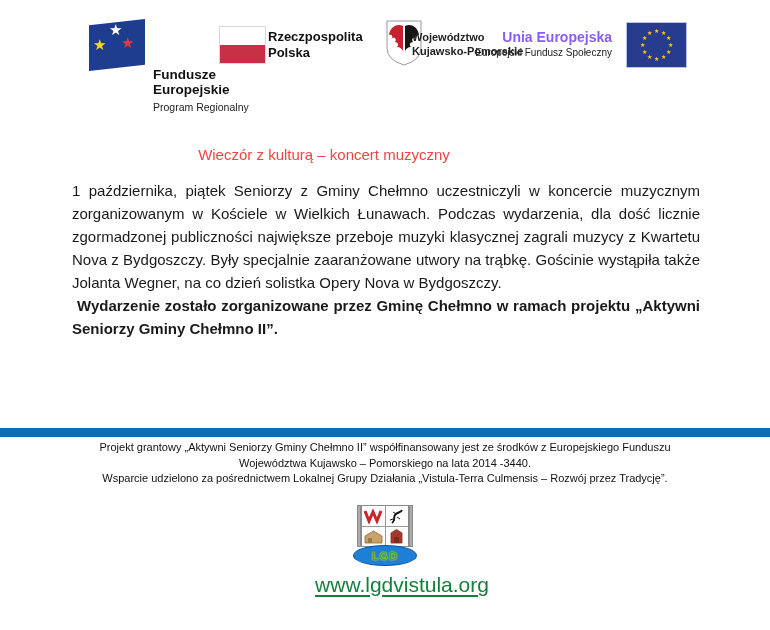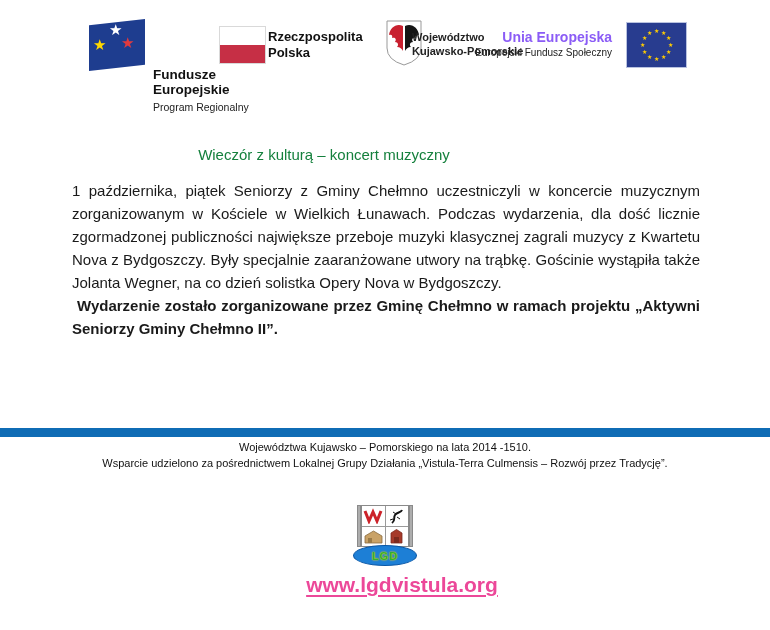--- a/index.html
+++ b/index.html
@@ -25,21 +25,21 @@
   .kp-shield { position:absolute; left:386px; top:20px; width:36px; height:47px; }
   .kp-text { position:absolute; left:412px; top:30px; font-weight:bold; font-size:11px; line-height:14px; color:#222; }
 
   .eu-text { position:absolute; left:432px; top:29px; width:180px; text-align:right; }
   .eu-text .b { font-weight:bold; font-size:14px; color:#8b5cf6;padding-left:20px; }
   .eu-text .s { font-size:10px; margin-top:2px; color:#222; }
   .eu-flag { position:absolute; left:626px; top:22px; width:61px; height:46px; background:#283c8f; border:1px solid #b9c2e0; }
   .eu-star { position:absolute; color:#ffcc00; font-size:6px; }
 
   
-  .title { position:absolute; top:146px; left:0; width:648px; text-align:center; font-size:15px; color:#15803d; }
+  .title { position:absolute; top:146px; left:0; width:648px; text-align:center; font-size:15px; color:#ef4444; }
   .bodytext { position:absolute; top:179px; left:72px; width:628px; font-size:15px; line-height:23px;
               text-align:justify; color:#1a1a1a; }
   .bodytext p { margin:0; }
   .bodytext p.p2 { text-indent:5px;font-weight:bold; }
 
   
   .divider { position:absolute; top:428px; left:0; width:770px; height:9px; background:#0f6cb5; }
 
   
   .footer-text { position:absolute; top:440px; left:0; width:770px; text-align:center;
@@ -53,21 +53,21 @@
               background:#9a9a9a; border:1px solid #8a8a8a; }
   .lgd-q { background:#ffffff; display:flex; align-items:center; justify-content:center; overflow:hidden; }
   .lgd-ellipse { position:relative; margin:-2px auto 0; width:64px; height:21px; background:#1d7fd6;
                  border:1px solid #0a57a6; border-radius:50%;
                  display:flex; align-items:center; justify-content:center; }
   .lgd-ellipse span { font-size:11px; font-weight:bold; letter-spacing:1px; color:#2eb135;
                       text-shadow:0 0 1px #ffd700, 0 0 2px #ffd700; }
 
   
   .website { position:absolute; top:573px; left:0; width:770px; text-align:center; }
-  .website a { font-size:21px; font-weight:bold; color:#ec4899; text-decoration:underline;
+  .website a { font-size:21px; font-weight:normal; color:#15803d; text-decoration:underline;
                text-underline-offset:3px; text-decoration-thickness:2px;margin-left:34px; }
 </style>
 </head>
 <body>
 
 <div class="page">
 
   <div class="logos">
 
     <div class="fe-flag">
@@ -125,21 +125,22 @@
   <div class="title">Wieczór z kulturą – koncert muzyczny</div>
 
   <div class="bodytext">
     <p class="p1">1 października, piątek Seniorzy z Gminy Chełmno uczestniczyli w koncercie muzycznym zorganizowanym w Kościele w Wielkich Łunawach. Podczas wydarzenia, dla dość licznie zgormadzonej publiczności największe przeboje muzyki klasycznej zagrali muzycy z Kwartetu Nova z Bydgoszczy. Były specjalnie zaaranżowane utwory na trąbkę. Gościnie wystąpiła także Jolanta Wegner, na co dzień solistka Opery Nova w Bydgoszczy.</p>
     <p class="p2">Wydarzenie zostało zorganizowane przez Gminę Chełmno w ramach projektu „Aktywni Seniorzy Gminy Chełmno II”.</p>
   </div>
 
   <div class="divider"></div>
 
   <div class="footer-text">
-    <div>Województwa Kujawsko – Pomorskiego na lata 2014 -1510.</div>
+    <div>Projekt grantowy „Aktywni Seniorzy Gminy Chełmno II” współfinansowany jest ze środków z Europejskiego Funduszu</div>
+    <div>Województwa Kujawsko – Pomorskiego na lata 2014 -3440.</div>
     <div>Wsparcie udzielono za pośrednictwem Lokalnej Grupy Działania „Vistula-Terra Culmensis – Rozwój przez Tradycję”.</div>
   </div>
 
   <div class="lgd">
     <div class="lgd-frame">
       <div class="lgd-side"></div>
       <div class="lgd-grid">
         <div class="lgd-q">
           <svg width="21" height="16" viewBox="0 0 21 16">
             <path d="M2,3 L6,13 L10,4 L14,13 L18,3" stroke="#cc2229" fill="none" stroke-width="3"></path>

